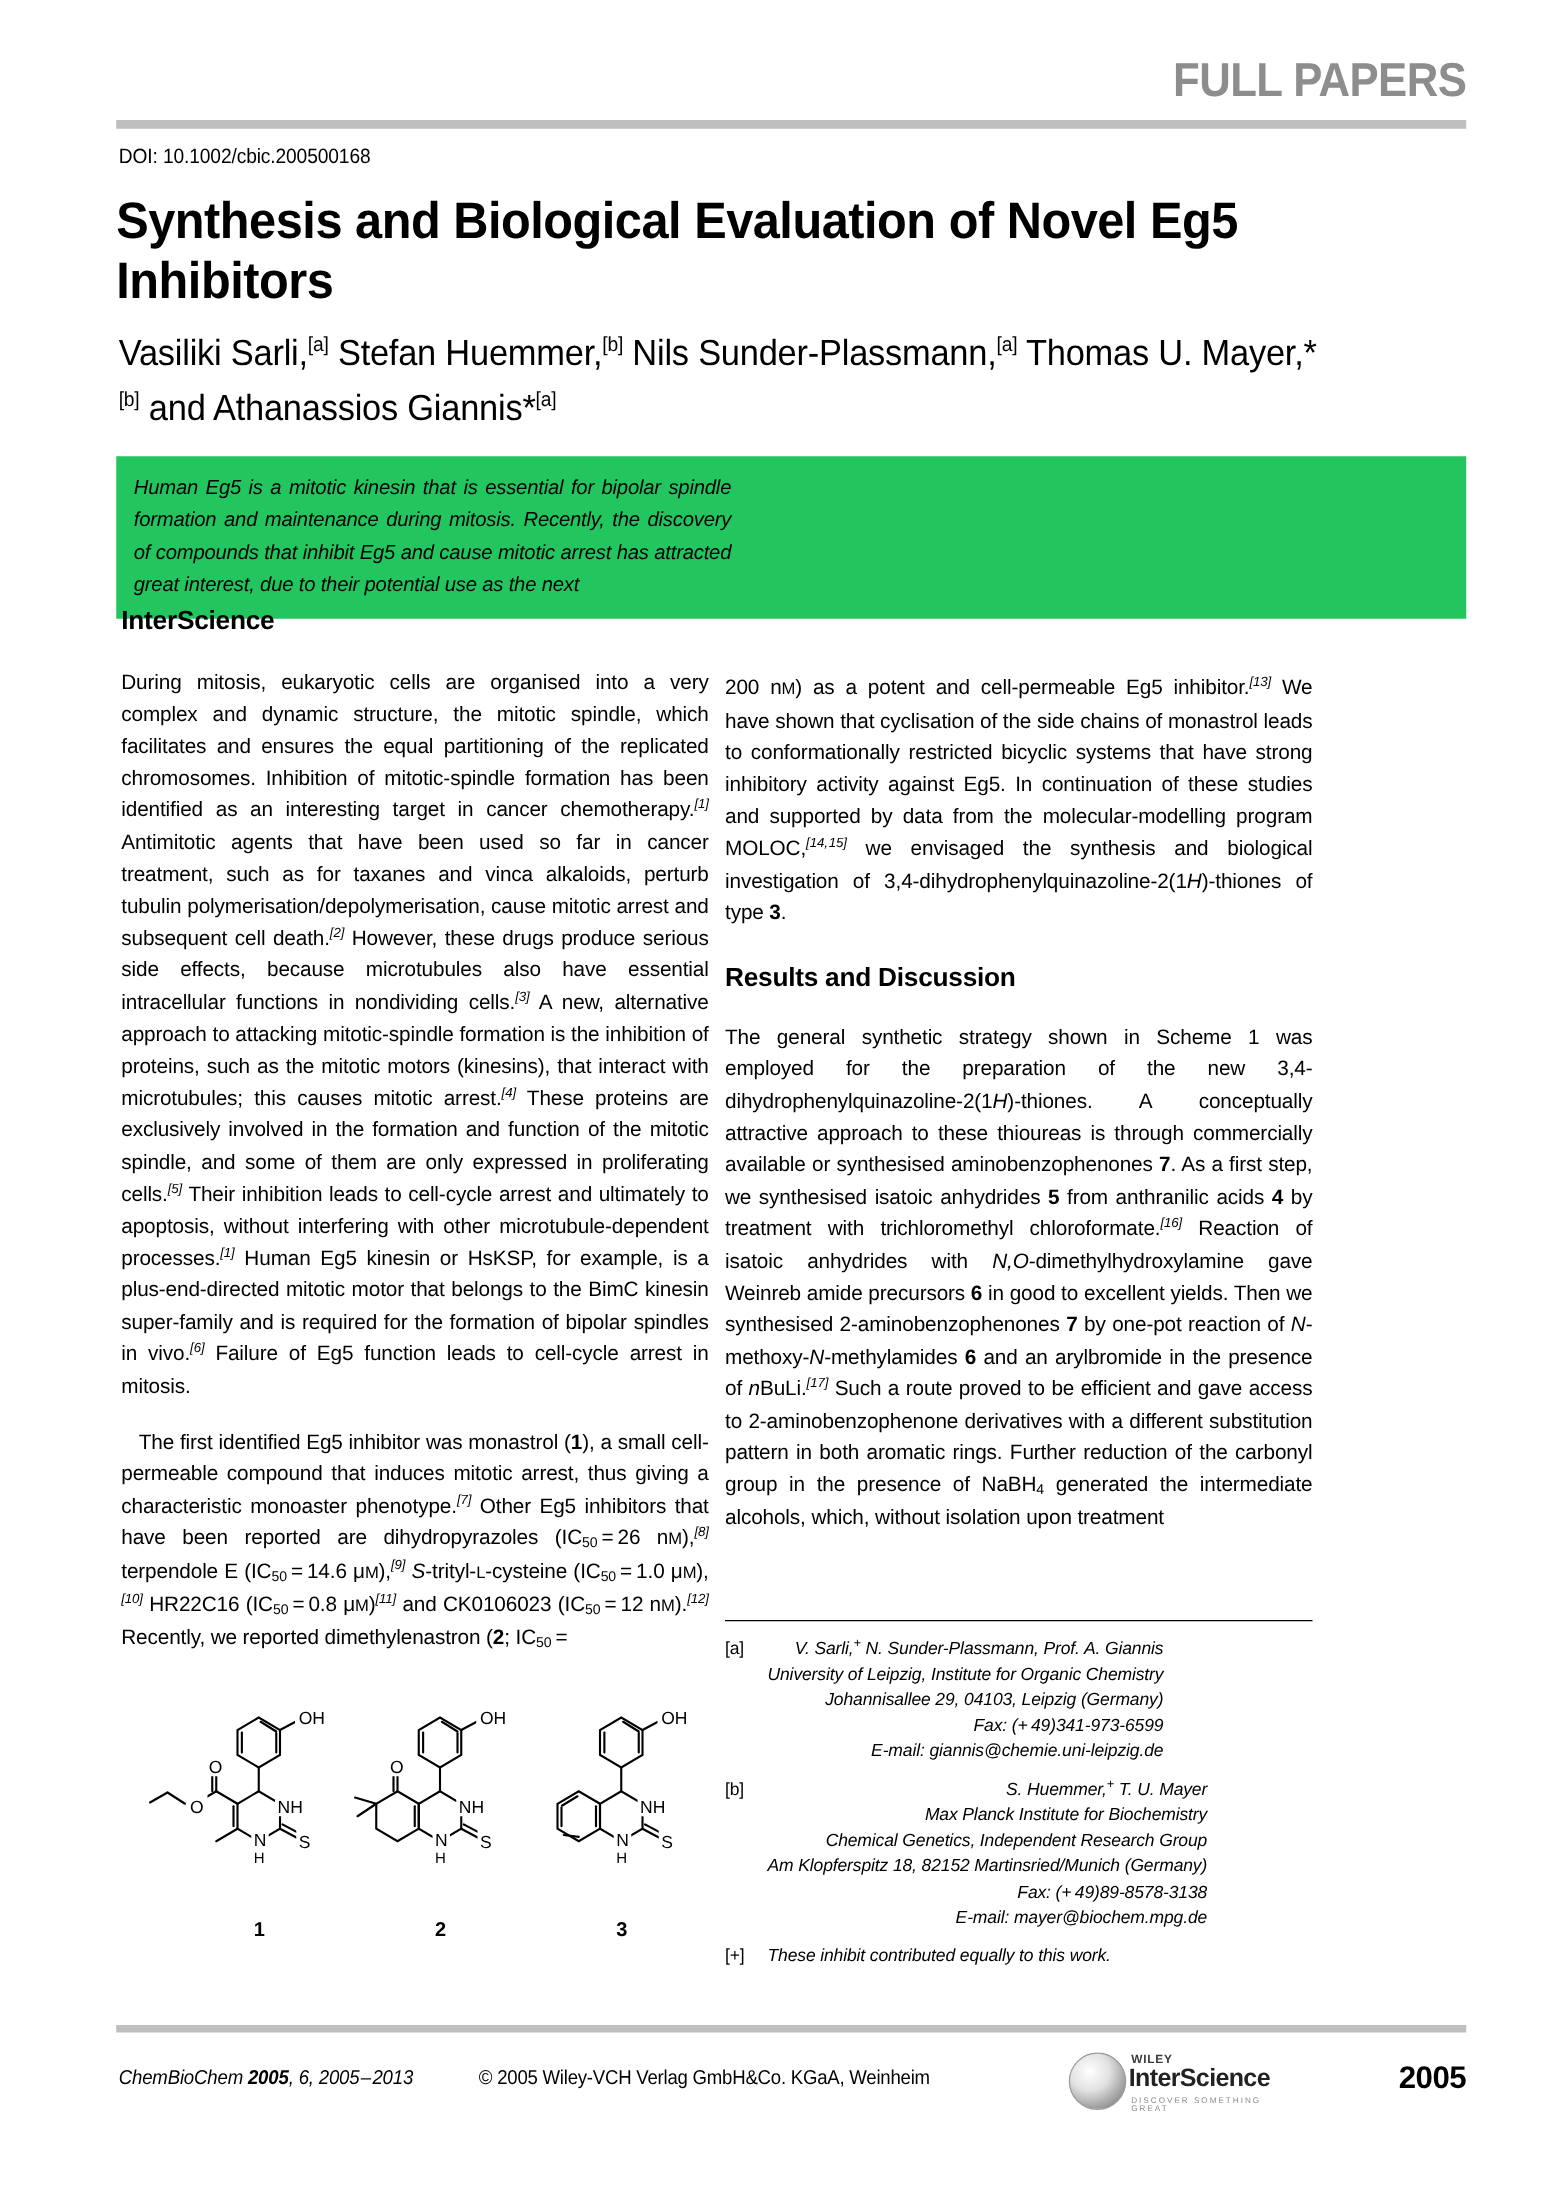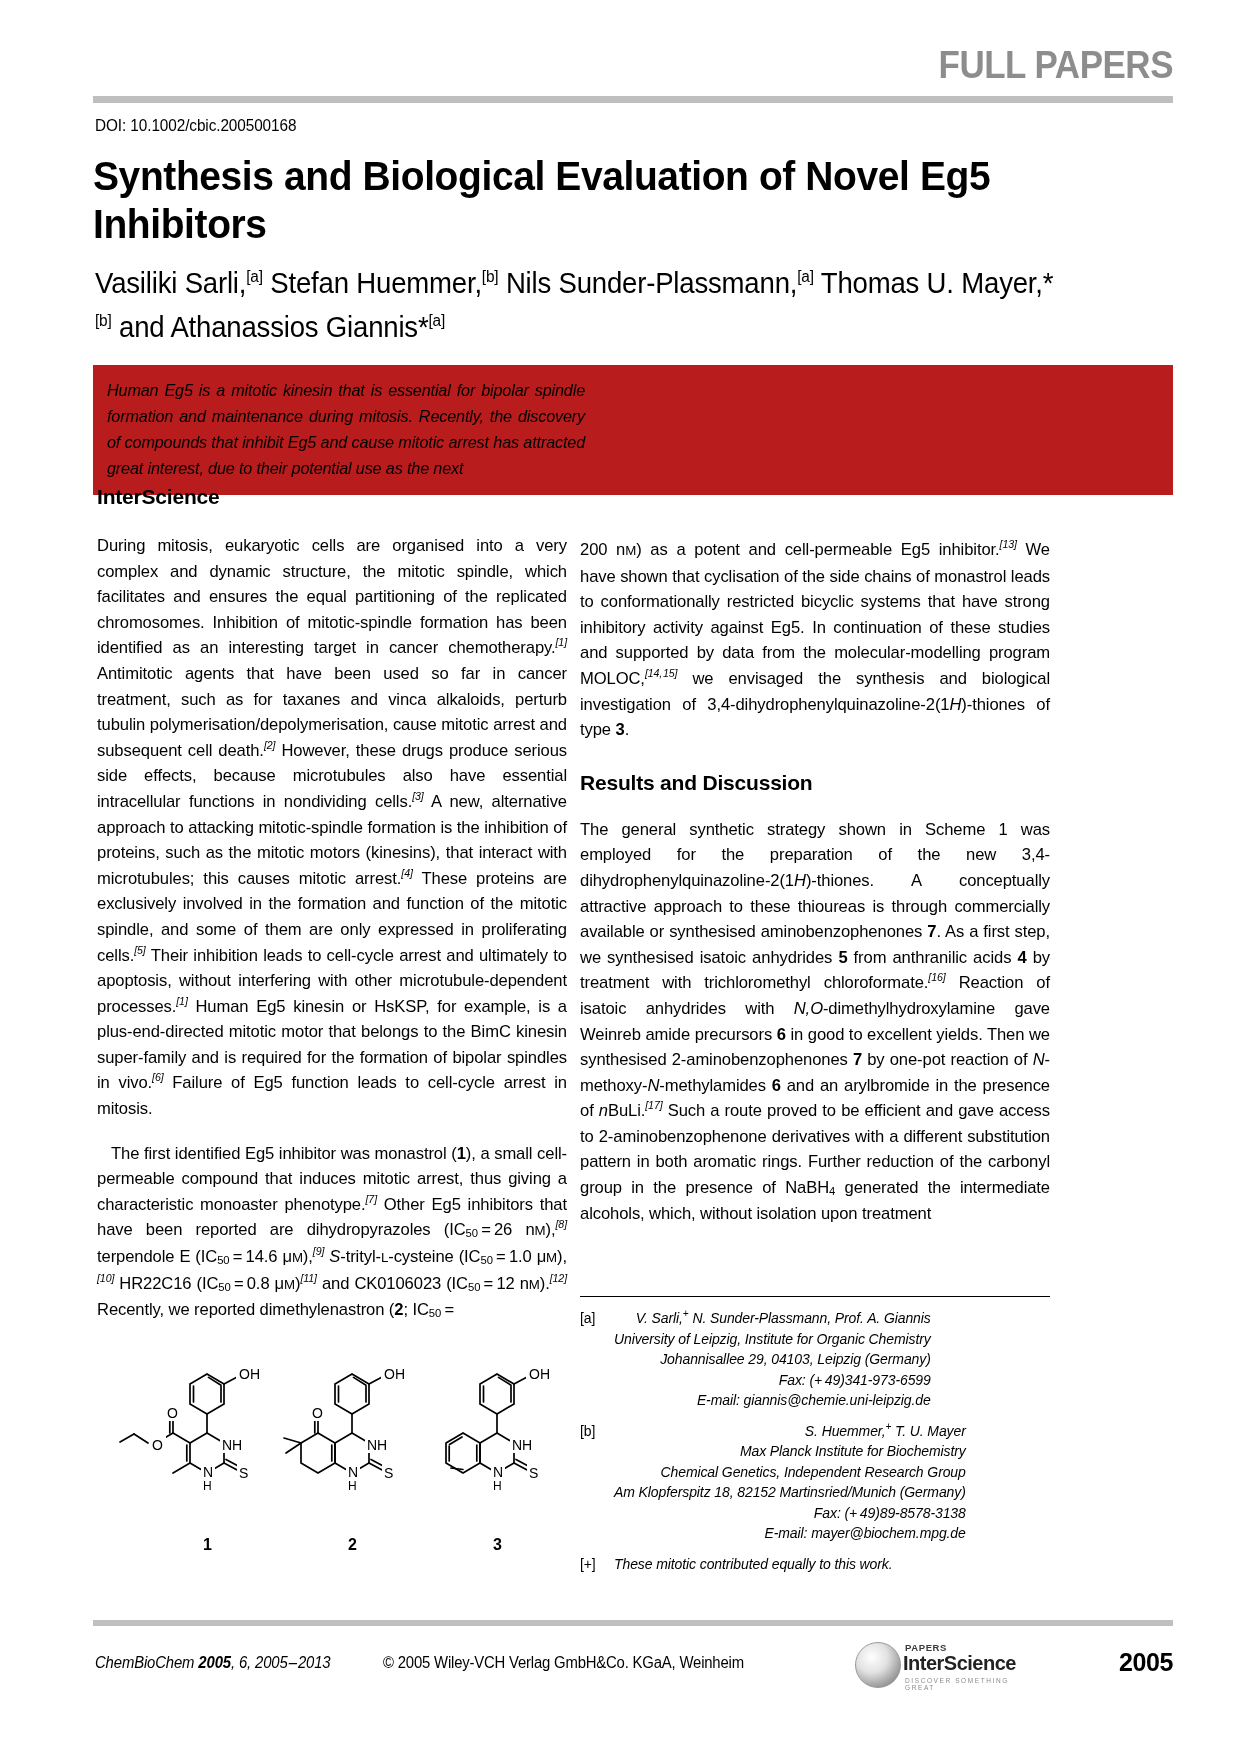--- a/index.html
+++ b/index.html
@@ -77,21 +77,21 @@
     transform: scaleX(0.95);
     transform-origin: left top;
   }
   .authors sup { font-size: 0.56em; vertical-align: super; }
 
   
   .abstract {
     position: absolute;
     left: 80px; top: 365px;
     width: 1080px;
-    background: #b91c1c;
+    background: #22c55e;
     padding: 12px 0 14px 0;
     box-sizing: border-box;
   }
   .abs-cols {
     display: flex;
     gap: 28px;
     padding: 0 14px;
   }
   .abs-col {
     width: 478px;
@@ -412,30 +412,30 @@
     <div class="fn">
       <div class="fn-key">[a]</div>
       <div class="fn-body">V. Sarli,<sup>+</sup> N. Sunder-Plassmann, Prof. A. Giannis<br>University of Leipzig, Institute for Organic Chemistry<br>Johannisallee 29, 04103, Leipzig (Germany)<br>Fax: (+ 49)341-973-6599<br>E-mail: giannis@chemie.uni-leipzig.de</div>
     </div>
     <div class="fn">
       <div class="fn-key">[b]</div>
       <div class="fn-body">S. Huemmer,<sup>+</sup> T. U. Mayer<br>Max Planck Institute for Biochemistry<br>Chemical Genetics, Independent Research Group<br>Am Klopferspitz 18, 82152 Martinsried/Munich (Germany)<br>Fax: (+ 49)89-8578-3138<br>E-mail: mayer@biochem.mpg.de</div>
     </div>
     <div class="fn">
       <div class="fn-key">[+]</div>
-      <div class="fn-body">These mitotic contributed equally to this work.</div>
+      <div class="fn-body">These inhibit contributed equally to this work.</div>
     </div>
   </div>
 
   <div class="foot-rule"></div>
   <div class="footer">
     <div class="foot-journal">ChemBioChem <b>2005</b>, 6, 2005 – 2013</div>
     <div class="foot-copy">© 2005 Wiley-VCH Verlag GmbH&amp;Co. KGaA, Weinheim</div>
     <div class="logo">
       <div class="logo-globe"></div>
-      <div class="logo-wiley">PAPERS</div>
+      <div class="logo-wiley">WILEY</div>
       <div class="logo-inter">InterScience</div>
       <div class="logo-tag">DISCOVER SOMETHING GREAT</div>
     </div>
     <div class="foot-page">2005</div>
   </div>
 
 </div>
 
 </body></html>

